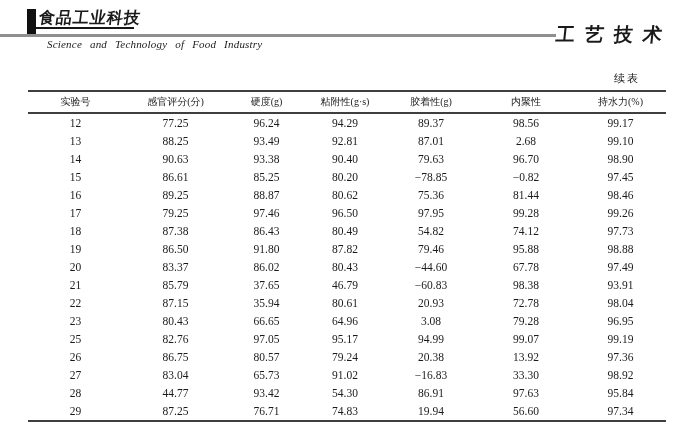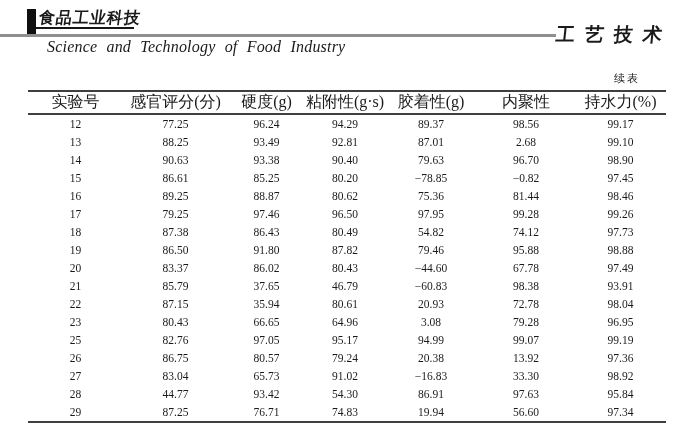--- a/index.html
+++ b/index.html
@@ -27,21 +27,21 @@
   .logo-underline{
     position:absolute;left:36px;top:27px;width:98px;height:2px;
     background:#161616;
   }
   .page-rule{
     position:absolute;left:0;top:34px;width:556px;height:3px;
     background:#8f8f8f;
   }
   .logo-en{
     position:absolute;left:47px;top:38px;
-    font-size:16px;font-style:italic;
+    font-size:11px;font-style:italic;
     word-spacing:5px;letter-spacing:.2px;
     white-space:nowrap;
   }
   .section-cn{
     position:absolute;left:556px;top:22px;
     font-size:19px;font-weight:bold;
     letter-spacing:10px;
     transform:skewX(-6deg);
     white-space:nowrap;
   }
@@ -57,21 +57,21 @@
     border-collapse:collapse;table-layout:fixed;
     border-top:2px solid #3f3f3f;
     border-bottom:2px solid #3f3f3f;
     font-size:11.5px;
   }
   table.data-table thead tr{
     border-bottom:2px solid #3f3f3f;
   }
   table.data-table th{
     height:20px;padding:0;
-    font-weight:normal;font-size:16px;
+    font-weight:normal;font-size:10px;
     vertical-align:middle;
     white-space:nowrap;
   }
   table.data-table td{
     height:18px;padding:0;
     text-align:center;vertical-align:middle;
     white-space:nowrap;
   }
 </style>
 </head>

